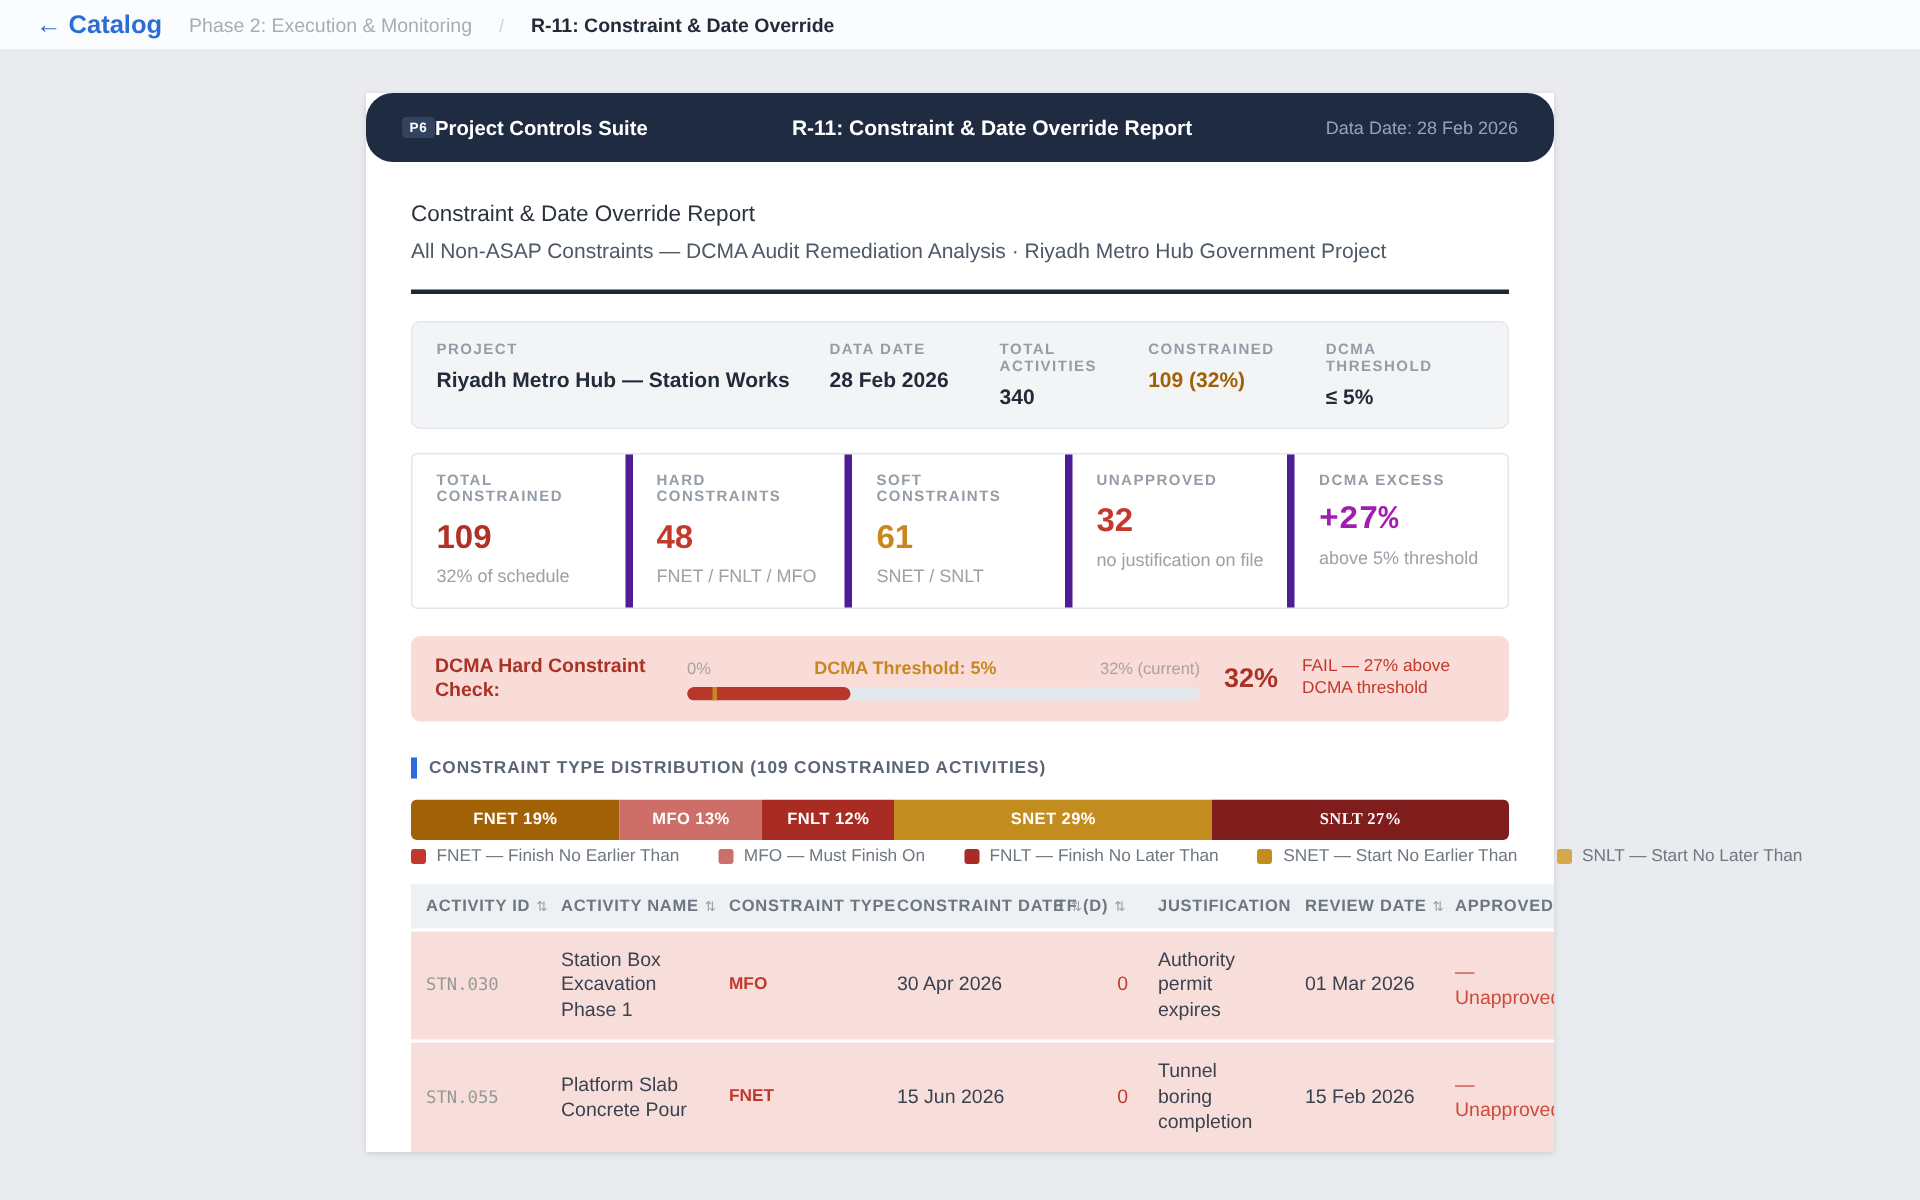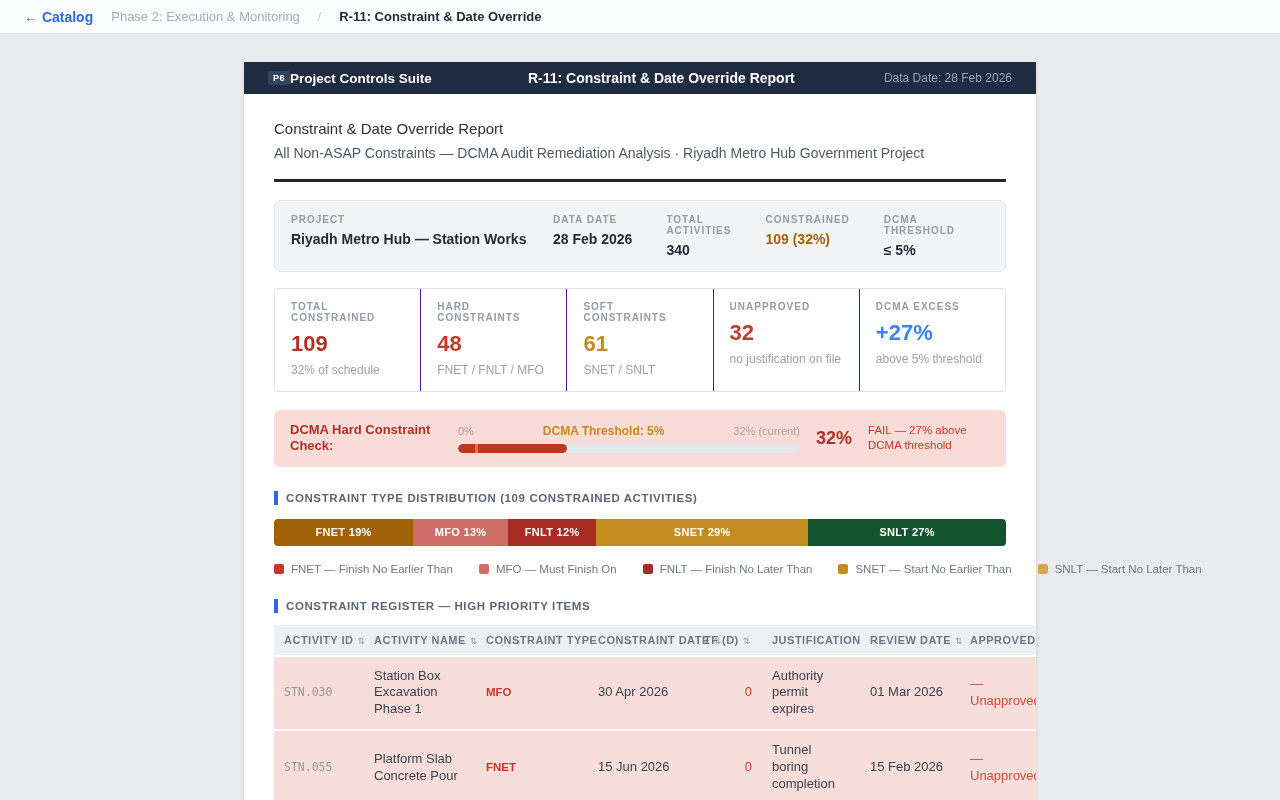--- a/index.html
+++ b/index.html
@@ -2,30 +2,30 @@
 <html><head>
 <meta charset="utf-8">
 <style>
   * { margin:0; padding:0; box-sizing:border-box; }
   html,body { width:1280px; height:800px; overflow:hidden; }
   body { font-family:"Liberation Sans", sans-serif; background:#e9ebee; }
 
   
   .topbar { height:34px; background:#fbfcfd; border-bottom:1px solid #e2e5e9;
             display:flex; align-items:center; padding:0 24px; gap:18px; }
-  .crumb-back { color:#2b6cd9; font-weight:700; font-size:14px; text-decoration:none; cursor:pointer; }
+  .crumb-back { color:#2b6cd9; font-weight:700; font-size:17px; text-decoration:none; cursor:pointer; }
   .crumb-muted { color:#a7adb5; font-size:13px; }
   .crumb-sep { color:#ccd1d7; font-size:12px; }
   .crumb-current { color:#222b38; font-size:13px; font-weight:700; }
 
   
   .card { width:792px; margin:28px auto 0; background:#ffffff;
           box-shadow:0 1px 4px rgba(0,0,0,.12); }
-  .card-header { height:32px; background:#1e2b40; display:flex; align-items:center;
-                 padding:0 24px; position:relative; }
+  .card-header { height:46px; background:#1e2b40; display:flex; align-items:center;
+                 padding:0 24px; position:relative;border-radius:18px; }
   .p6-badge { background:#32435e; color:#fff; font-size:9px; font-weight:700;
               padding:2px 5px; border-radius:3px; letter-spacing:.5px; }
   .app-name { color:#ffffff; font-size:13.5px; font-weight:700; }
   .hdr-title { position:absolute; left:50%; transform:translateX(-42%);
                color:#ffffff; font-size:14px; font-weight:700; white-space:nowrap; }
   .hdr-date { margin-left:auto; color:#93a3ba; font-size:12px; }
 
   .card-body { padding:26px 30px 0; }
 
   .rep-title { font-size:15px; color:#2a323e; }
@@ -35,21 +35,21 @@
   
   .info-strip { margin-top:18px; background:#f2f4f6; border:1px solid #e4e7ea;
                 border-radius:6px; padding:13px 16px; display:flex; }
   .info-item { margin-right:34px; }
   .info-item:first-child { width:228px; }
   .lbl { font-size:10px; font-weight:700; color:#949ca6; letter-spacing:1px; }
   .info-val { font-size:14px; font-weight:700; color:#222b38; margin-top:6px; white-space:nowrap; }
 
   
   .stats { margin-top:16px; display:flex; border:1px solid #e2e5e8; border-radius:4px; background:#fff; }
-  .stat { flex:1; padding:12px 16px 14px; border-left:1px solid #4c1d95; }
+  .stat { flex:1; padding:12px 16px 14px; border-left:5px solid #4c1d95; }
   .stat:first-child { border-left:none; }
   .stat-val { font-size:22px; font-weight:800; margin-top:8px; }
   .stat-sub { font-size:12px; color:#9aa1a9; margin-top:6px; white-space:nowrap; }
 
   
   .dcma { margin-top:18px; background:#f9dcd8; border-radius:6px; padding:12px 16px;
           display:flex; align-items:center; gap:16px; }
   .dcma-label { width:152px; font-size:13px; font-weight:700; color:#a93226; line-height:1.25; }
   .dcma-mid { flex:1; }
   .dcma-scale { display:flex; justify-content:space-between; align-items:baseline; font-size:11px; color:#a9a29f; }
@@ -62,21 +62,21 @@
 
   
   .section-hd { margin-top:24px; display:flex; align-items:center; }
   .section-bar { width:4px; height:14px; background:#2e6be0; margin-right:8px; }
   .section-txt { font-size:11.5px; font-weight:700; color:#5b6574; letter-spacing:.6px; }
 
   
   .dist-bar { margin-top:14px; height:27px; border-radius:4px; overflow:hidden; display:flex; }
   .dist-seg { display:flex; align-items:center; justify-content:center;
               color:#fff; font-size:11px; font-weight:700; letter-spacing:.3px; white-space:nowrap; }
-  .legend { margin-top:17px; display:flex; gap:26px; }
+  .legend { margin-top:5px; display:flex; gap:26px; }
   .legend-item { display:flex; align-items:center; font-size:11.5px; color:#6f7781; white-space:nowrap; }
   .swatch { width:10px; height:10px; border-radius:2px; margin-right:7px; }
 
   
   .table-wrap { margin-top:12px; margin-right:-30px; overflow:hidden; }
   table { border-collapse:collapse; table-layout:fixed; width:786px; }
   thead th { background:#eef1f3; font-size:11px; font-weight:700; color:#6e7682;
              letter-spacing:.5px; text-align:left; padding:9px 10px; white-space:nowrap; }
   th .sort { color:#9aa1a9; font-size:9px; margin-left:4px; font-weight:400; }
   tbody td { font-size:13px; color:#3a424e; padding:11px 10px; vertical-align:middle; line-height:1.3; }
@@ -152,21 +152,21 @@
         <div class="stat-val" style="color: rgb(200, 136, 31);">61</div>
         <div class="stat-sub">SNET / SNLT</div>
       </div>
       <div class="stat">
         <div class="lbl">UNAPPROVED</div>
         <div class="stat-val" style="color: rgb(195, 57, 43);">32</div>
         <div class="stat-sub">no justification on file</div>
       </div>
       <div class="stat">
         <div class="lbl">DCMA EXCESS</div>
-        <div class="stat-val" style="color: #3b82f6;">+27%</div>
+        <div class="stat-val" style="color: #a21caf; font-family: Liberation Mono, monospace;">+27%</div>
         <div class="stat-sub">above 5% threshold</div>
       </div>
     </div>
 
     <div class="dcma">
       <div class="dcma-label">DCMA Hard Constraint Check:</div>
       <div class="dcma-mid">
         <div class="dcma-scale">
           <span>0%</span>
           <span class="dcma-threshold">DCMA Threshold: 5%</span>
@@ -184,21 +184,21 @@
     <div class="section-hd">
       <div class="section-bar"></div>
       <div class="section-txt">CONSTRAINT TYPE DISTRIBUTION (109 CONSTRAINED ACTIVITIES)</div>
     </div>
 
     <div class="dist-bar">
       <div class="dist-seg" style="background: #a16207; width: 19%;">FNET 19%</div>
       <div class="dist-seg" style="background: rgb(205, 111, 104); width: 13%;">MFO 13%</div>
       <div class="dist-seg" style="background: rgb(169, 44, 36); width: 12%;">FNLT 12%</div>
       <div class="dist-seg" style="background: rgb(194, 141, 30); width: 29%;">SNET 29%</div>
-      <div class="dist-seg" style="background: #14532d; width: 27%;">SNLT 27%</div>
+      <div class="dist-seg" style="background: #7f1d1d; width: 27%; font-family: Liberation Serif, serif;">SNLT 27%</div>
     </div>
 
     <div class="legend">
       <div class="legend-item">
         <span class="swatch" style="background: rgb(196, 55, 46);"></span>
         <span>FNET — Finish No Earlier Than</span>
       </div>
       <div class="legend-item">
         <span class="swatch" style="background: rgb(205, 111, 104);"></span>
         <span>MFO — Must Finish On</span>
@@ -210,24 +210,20 @@
       <div class="legend-item">
         <span class="swatch" style="background: rgb(194, 141, 30);"></span>
         <span>SNET — Start No Earlier Than</span>
       </div>
       <div class="legend-item">
         <span class="swatch" style="background: rgb(214, 167, 75);"></span>
         <span>SNLT — Start No Later Than</span>
       </div>
     </div>
 
-    <div class="section-hd">
-      <div class="section-bar"></div>
-      <div class="section-txt">CONSTRAINT REGISTER — HIGH PRIORITY ITEMS</div>
-    </div>
 
     <div class="table-wrap">
       <table>
         <colgroup>
           <col class="col-id">
             <col class="col-name">
             <col class="col-type">
             <col class="col-date">
           <col class="col-tf">
             <col class="col-just">

